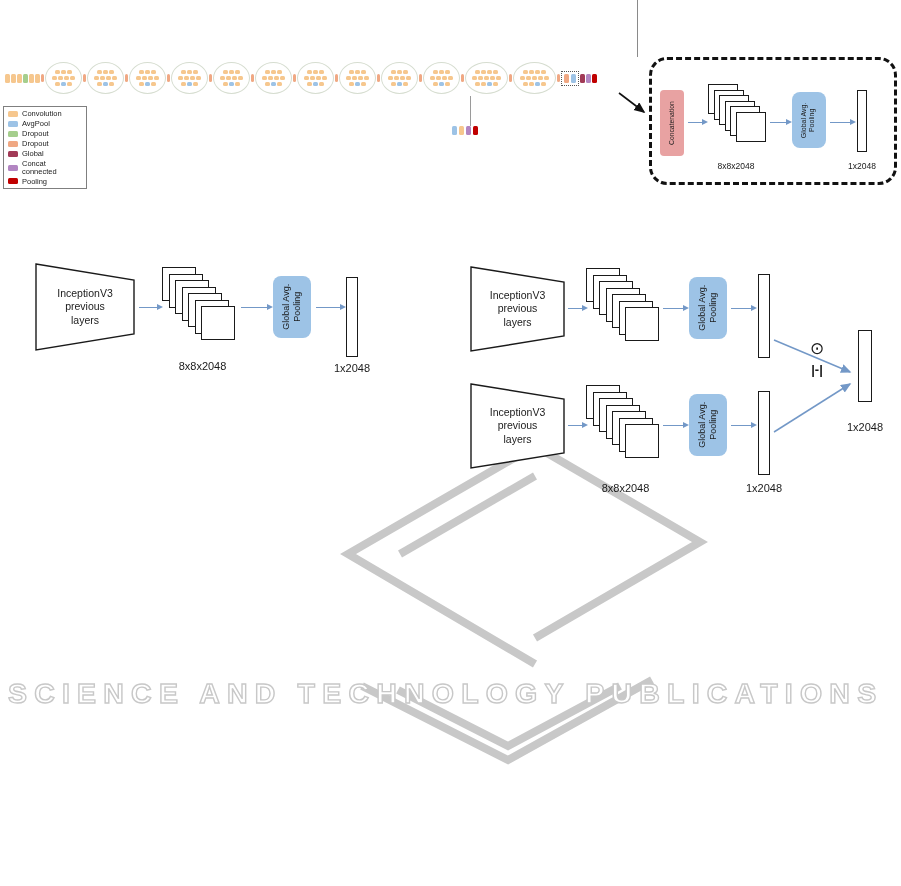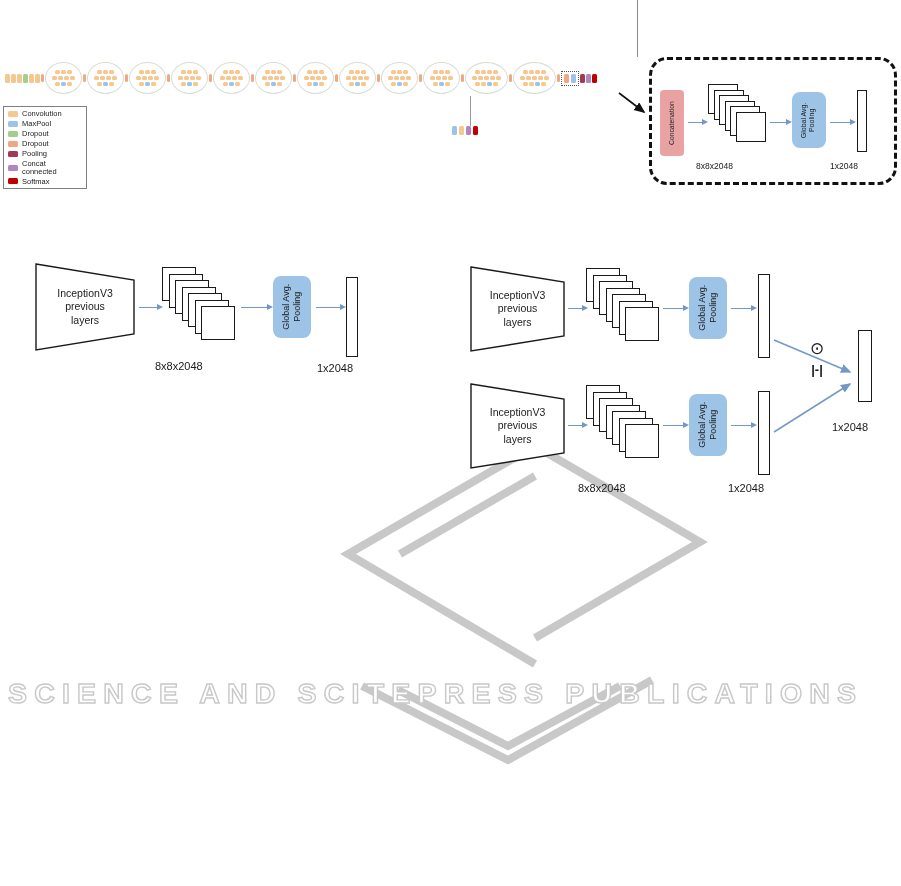--- a/index.html
+++ b/index.html
@@ -38,21 +38,21 @@
           border-radius:18px;background:#fff;box-sizing:border-box;}
   .detail>*{z-index:2;}
   .concatbox{position:absolute;background:var(--concatbox,#E8A2A2);border-radius:4px;display:flex;
              align-items:center;justify-content:center;}
   .gapbox{position:absolute;background:var(--gap,#9DC3E6);border-radius:8px;display:flex;
           align-items:center;justify-content:center;}
   .rot{transform:rotate(-90deg);white-space:pre-line;text-align:center;line-height:1.2;width:max-content;flex:0 0 auto;}
   .stack{position:absolute;}
   .sq{position:absolute;background:#fff;border:1px solid #1a1a1a;box-sizing:border-box;}
   .vbar{position:absolute;background:#fff;border:1.3px solid #1a1a1a;box-sizing:border-box;}
-  .lbl{position:absolute;text-align:left;font-size:11px;white-space:nowrap;}
+  .lbl{position:absolute;text-align:center;font-size:11px;white-space:nowrap;}
   .harrow{position:absolute;height:0;border-top:1.5px solid var(--arrow,#7398C7);}
   .harrow::after{content:"";position:absolute;right:-6px;top:-4px;width:0;height:0;
                  border-left:6px solid var(--arrow,#7398C7);border-top:3.3px solid transparent;
                  border-bottom:3.3px solid transparent;}
   .trap{position:absolute;}
   .trap svg{position:absolute;inset:0;width:100%;height:100%;}
   .trap polygon{fill:#fff;stroke:#1a1a1a;stroke-width:1.4;vector-effect:non-scaling-stroke;}
   .trap-text{position:absolute;inset:0;display:flex;align-items:center;justify-content:center;
              text-align:center;font-size:10.5px;line-height:1.3;white-space:pre-line;}
   .op{position:absolute;text-align:center;line-height:1;}
@@ -63,21 +63,21 @@
 
 <div class="canvas">
 
   <svg class="wm-book" width="901" height="370">
     <path d="M535,16 L348,124 L535,234"></path>
     <path d="M535,16 L700,112 L535,208"></path>
     <path d="M535,46 L400,124"></path>
     <path d="M362,256 L508,330 L652,250"></path>
     <path d="M398,260 L508,316 L620,256"></path>
   </svg>
-  <div class="wm-sub">SCIENCE AND SCITEPRESS PUBLICATIONS</div>
+  <div class="wm-sub">SCIENCE AND TECHNOLOGY PUBLICATIONS</div>
 
   <div id="schematic">
       <div class="blk" style="background: rgb(246, 199, 142); width: 5px; height: 9px;"></div>
       <div class="blk" style="background: rgb(246, 199, 142); width: 5px; height: 9px;"></div>
       <div class="blk" style="background: rgb(246, 199, 142); width: 5px; height: 9px;"></div>
       <div class="blk" style="background: rgb(165, 206, 141); width: 5px; height: 9px;"></div>
       <div class="blk" style="background: rgb(246, 199, 142); width: 5px; height: 9px;"></div>
       <div class="blk" style="background: rgb(246, 199, 142); width: 5px; height: 9px;"></div>
       <div class="blk" style="background: rgb(240, 168, 131); width: 3px; height: 8px;"></div>
       <div class="mod">
@@ -339,41 +339,41 @@
     <line x1="3" y1="5" x2="28" y2="24" stroke="#111" stroke-width="1.6" marker-end="url(#ah-black)"></line>
   </svg>
 
   <div class="legend">
     <div class="legend-row">
         <span class="sw" style="background: rgb(246, 199, 142);"></span>
         <span class="lt">Convolution</span>
       </div>
     <div class="legend-row">
         <span class="sw" style="background: rgb(157, 195, 230);"></span>
-        <span class="lt">MaxPool</span>
+        <span class="lt">AvgPool</span>
       </div>
     <div class="legend-row">
         <span class="sw" style="background: rgb(165, 206, 141);"></span>
         <span class="lt">Dropout</span>
       </div>
     <div class="legend-row">
         <span class="sw" style="background: rgb(240, 168, 131);"></span>
         <span class="lt">Dropout</span>
       </div>
     <div class="legend-row">
         <span class="sw" style="background: rgb(161, 58, 86);"></span>
-        <span class="lt">Pooling</span>
+        <span class="lt">Global</span>
       </div>
     <div class="legend-row">
         <span class="sw" style="background: rgb(178, 133, 194);"></span>
         <span class="lt">Concat connected</span>
       </div>
     <div class="legend-row">
         <span class="sw" style="background: rgb(192, 0, 0);"></span>
-        <span class="lt">Softmax</span>
+        <span class="lt">Pooling</span>
       </div>
   </div>
 
   <div class="detail">
     <div class="concatbox" style="left:8px;top:30px;width:24px;height:66px">
       <span class="rot" style="font-size:6.8px">Concatenation</span>
     </div>
     <div class="harrow" style="left:36px;top:62px;width:14px"></div>
     <div class="stack" style="left:56px;top:24px">
         <div class="sq" style="left: 0px; top: 0px; width: 30px; height: 30px;"></div>

